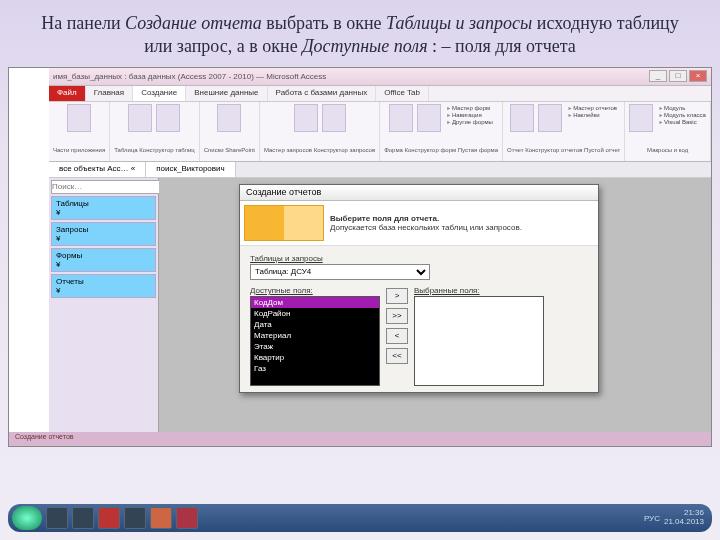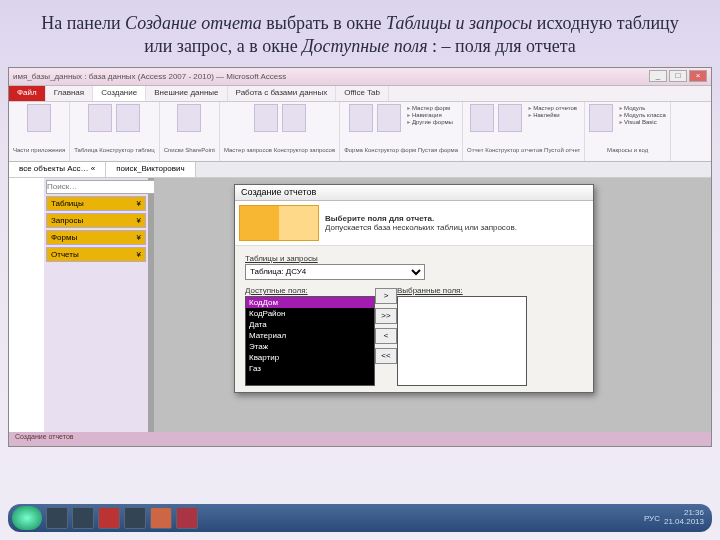--- a/index.html
+++ b/index.html
@@ -1,51 +1,51 @@
 <!DOCTYPE html>
 <html><head>
 <meta charset="utf-8">
 <style>
   * { box-sizing: border-box; margin: 0; padding: 0; }
   body { font-family: "Segoe UI", Tahoma, sans-serif; font-size: 10px; background: #e9e3f1; width: 720px; height: 540px; overflow: hidden; }
   .slide { width: 720px; height: 540px; background: linear-gradient(180deg,#dcd4ee 0%, #e9e3f1 30%, #f0ecf6 100%); position: relative; }
   .slide-title { text-align: center; padding: 12px 40px 8px; font-size: 18px; color: #2b2b42; font-family: Georgia, serif; line-height: 1.3; }
   .slide-title em { font-style: italic; }
-  .app-window { margin: 0 8px; border: 1px solid #888; background: #fff; height: 380px; position: relative; }
+  .app-window { margin: 0 8px; border: 1px solid #888; background: #fff; height: 380px; position: relative; padding-left: 40px; }
   .titlebar { height: 18px; background: linear-gradient(#f7e6f0,#e8d0e0); border-bottom: 1px solid #bbb; display: flex; align-items: center; padding: 0 4px; font-size: 8px; color: #555; }
   .titlebar .spacer { flex: 1; }
   .titlebar .wbtn { width: 18px; height: 12px; border: 1px solid #aaa; margin-left: 2px; background: #eee; text-align: center; line-height: 10px; }
   .ribbon-tabs { display: flex; height: 16px; border-bottom: 1px solid #ccc; background: #f4f0f6; font-size: 8px; }
   .ribbon-tabs .tab { padding: 2px 8px; border-right: 1px solid #e2dce8; color: #333; cursor: pointer; }
   .ribbon-tabs .tab.active { background: #fff; border-bottom: 1px solid #fff; }
   .ribbon-tabs .file { background: #c22; color: #fff; }
   .ribbon { height: 60px; background: #f7f4fa; border-bottom: 1px solid #bbb; display: flex; }
   .rgroup { border-right: 1px solid #ddd; padding: 2px 4px 0; display: flex; flex-direction: column; align-items: center; min-width: 40px; }
   .rgroup .icons { display: flex; gap: 4px; flex: 1; align-items: flex-start; }
   .ricon { width: 24px; height: 28px; background: #e6dff0; border: 1px solid #c8bcd8; display: inline-block; }
   .rtext { font-size: 6px; color: #555; text-align: center; line-height: 1; padding-bottom: 2px; min-height: 14px; }
   .rlist { font-size: 6px; padding-left: 2px; color: #444; }
   .rlist div::before { content: "▸ "; color: #888; }
   .doc-tabs { height: 16px; background: #eaeaf0; border-bottom: 1px solid #ccc; display: flex; font-size: 8px; }
   .doc-tabs .dtab { padding: 2px 10px; border-right: 1px solid #ccc; background: #fff; }
   .content { display: flex; height: 254px; }
-  .nav { width: 110px; background: #e8e0f0; border-right: 6px solid #a3a3a3; padding: 2px; font-size: 8px; margin-left: 35px; }
+  .nav { width: 110px; background: #e8e0f0; border-right: 1px solid #a3a3a3; padding: 2px; font-size: 8px; }
   .nav .search { display: flex; margin-bottom: 2px; }
   .nav .search input { flex: 1; font-size: 8px; height: 14px; border: 1px solid #aaa; }
-  .nav .cat { background: #eab308; border: 1px solid #b8a8cc; padding: 2px 4px; margin-bottom: 2px; display: flex; justify-content: space-between; cursor: pointer; }
+  .nav .cat { background: #7dd3fc; border: 1px solid #b8a8cc; padding: 2px 4px; margin-bottom: 2px; display: flex; justify-content: space-between; cursor: pointer; flex-direction: column; }
   .main { flex: 1; background: #bfbfbf; position: relative; }
   .dialog { position: absolute; left: 80px; top: 6px; width: 360px; background: #f4f2ee; border: 1px solid #666; box-shadow: 2px 3px 6px rgba(0,0,0,0.4); }
   .dlg-title { background: linear-gradient(#fff,#e8e8e8); height: 16px; font-size: 9px; padding: 2px 6px; border-bottom: 1px solid #bbb; }
   .dlg-banner { display: flex; background: #fff; border-bottom: 1px solid #ddd; padding: 4px; gap: 6px; align-items: center; }
   .dlg-banner .bimg { width: 80px; height: 36px; background: linear-gradient(90deg,#f7b733 50%,#ffd98a 50%); border: 1px solid #e0a020; }
   .dlg-banner .btxt { font-size: 8px; color: #333; }
   .dlg-body { padding: 6px 10px; font-size: 8px; color: #333; }
   .dlg-body label { display: block; font-size: 8px; margin: 2px 0 1px; text-decoration: underline; }
   .dlg-body select { width: 180px; font-size: 8px; height: 16px; border: 1px solid #888; background: #fff; }
-  .cols { display: flex; margin-top: 4px; }
+  .cols { display: flex; gap: 6px; margin-top: 4px; }
   .listbox { width: 130px; height: 90px; background: #000; color: #fff; border: 1px solid #555; overflow: hidden; font-size: 8px; }
   .listbox .li { padding: 1px 3px; }
   .listbox .li.sel { background: #a21caf; }
   .movers { display: flex; flex-direction: column; gap: 4px; justify-content: flex-start; padding-top: 4px; }
   .movers button { width: 22px; height: 16px; font-size: 8px; border: 1px solid #888; background: #eee; cursor: pointer; }
   .dlg-footer { display: flex; justify-content: flex-end; gap: 4px; padding: 6px 10px; border-top: 1px solid #ccc; background: #ece9e2; }
   .dlg-footer button { width: 60px; height: 18px; font-size: 8px; border: 1px solid #888; background: linear-gradient(#fff,#ddd); cursor: pointer; }
   .statusbar { position: absolute; bottom: 0; left: 0; right: 0; height: 14px; background: #d9b6cf; font-size: 7px; color: #633; padding: 1px 6px; }
   .taskbar { position: absolute; bottom: 8px; left: 8px; right: 8px; height: 28px; background: linear-gradient(#4a6a9a,#2a4a7a); border-radius: 12px; display: flex; align-items: center; padding: 0 4px; gap: 4px; }
   .taskbar .start { width: 30px; height: 24px; border-radius: 12px; background: radial-gradient(#7fc,#185); }

